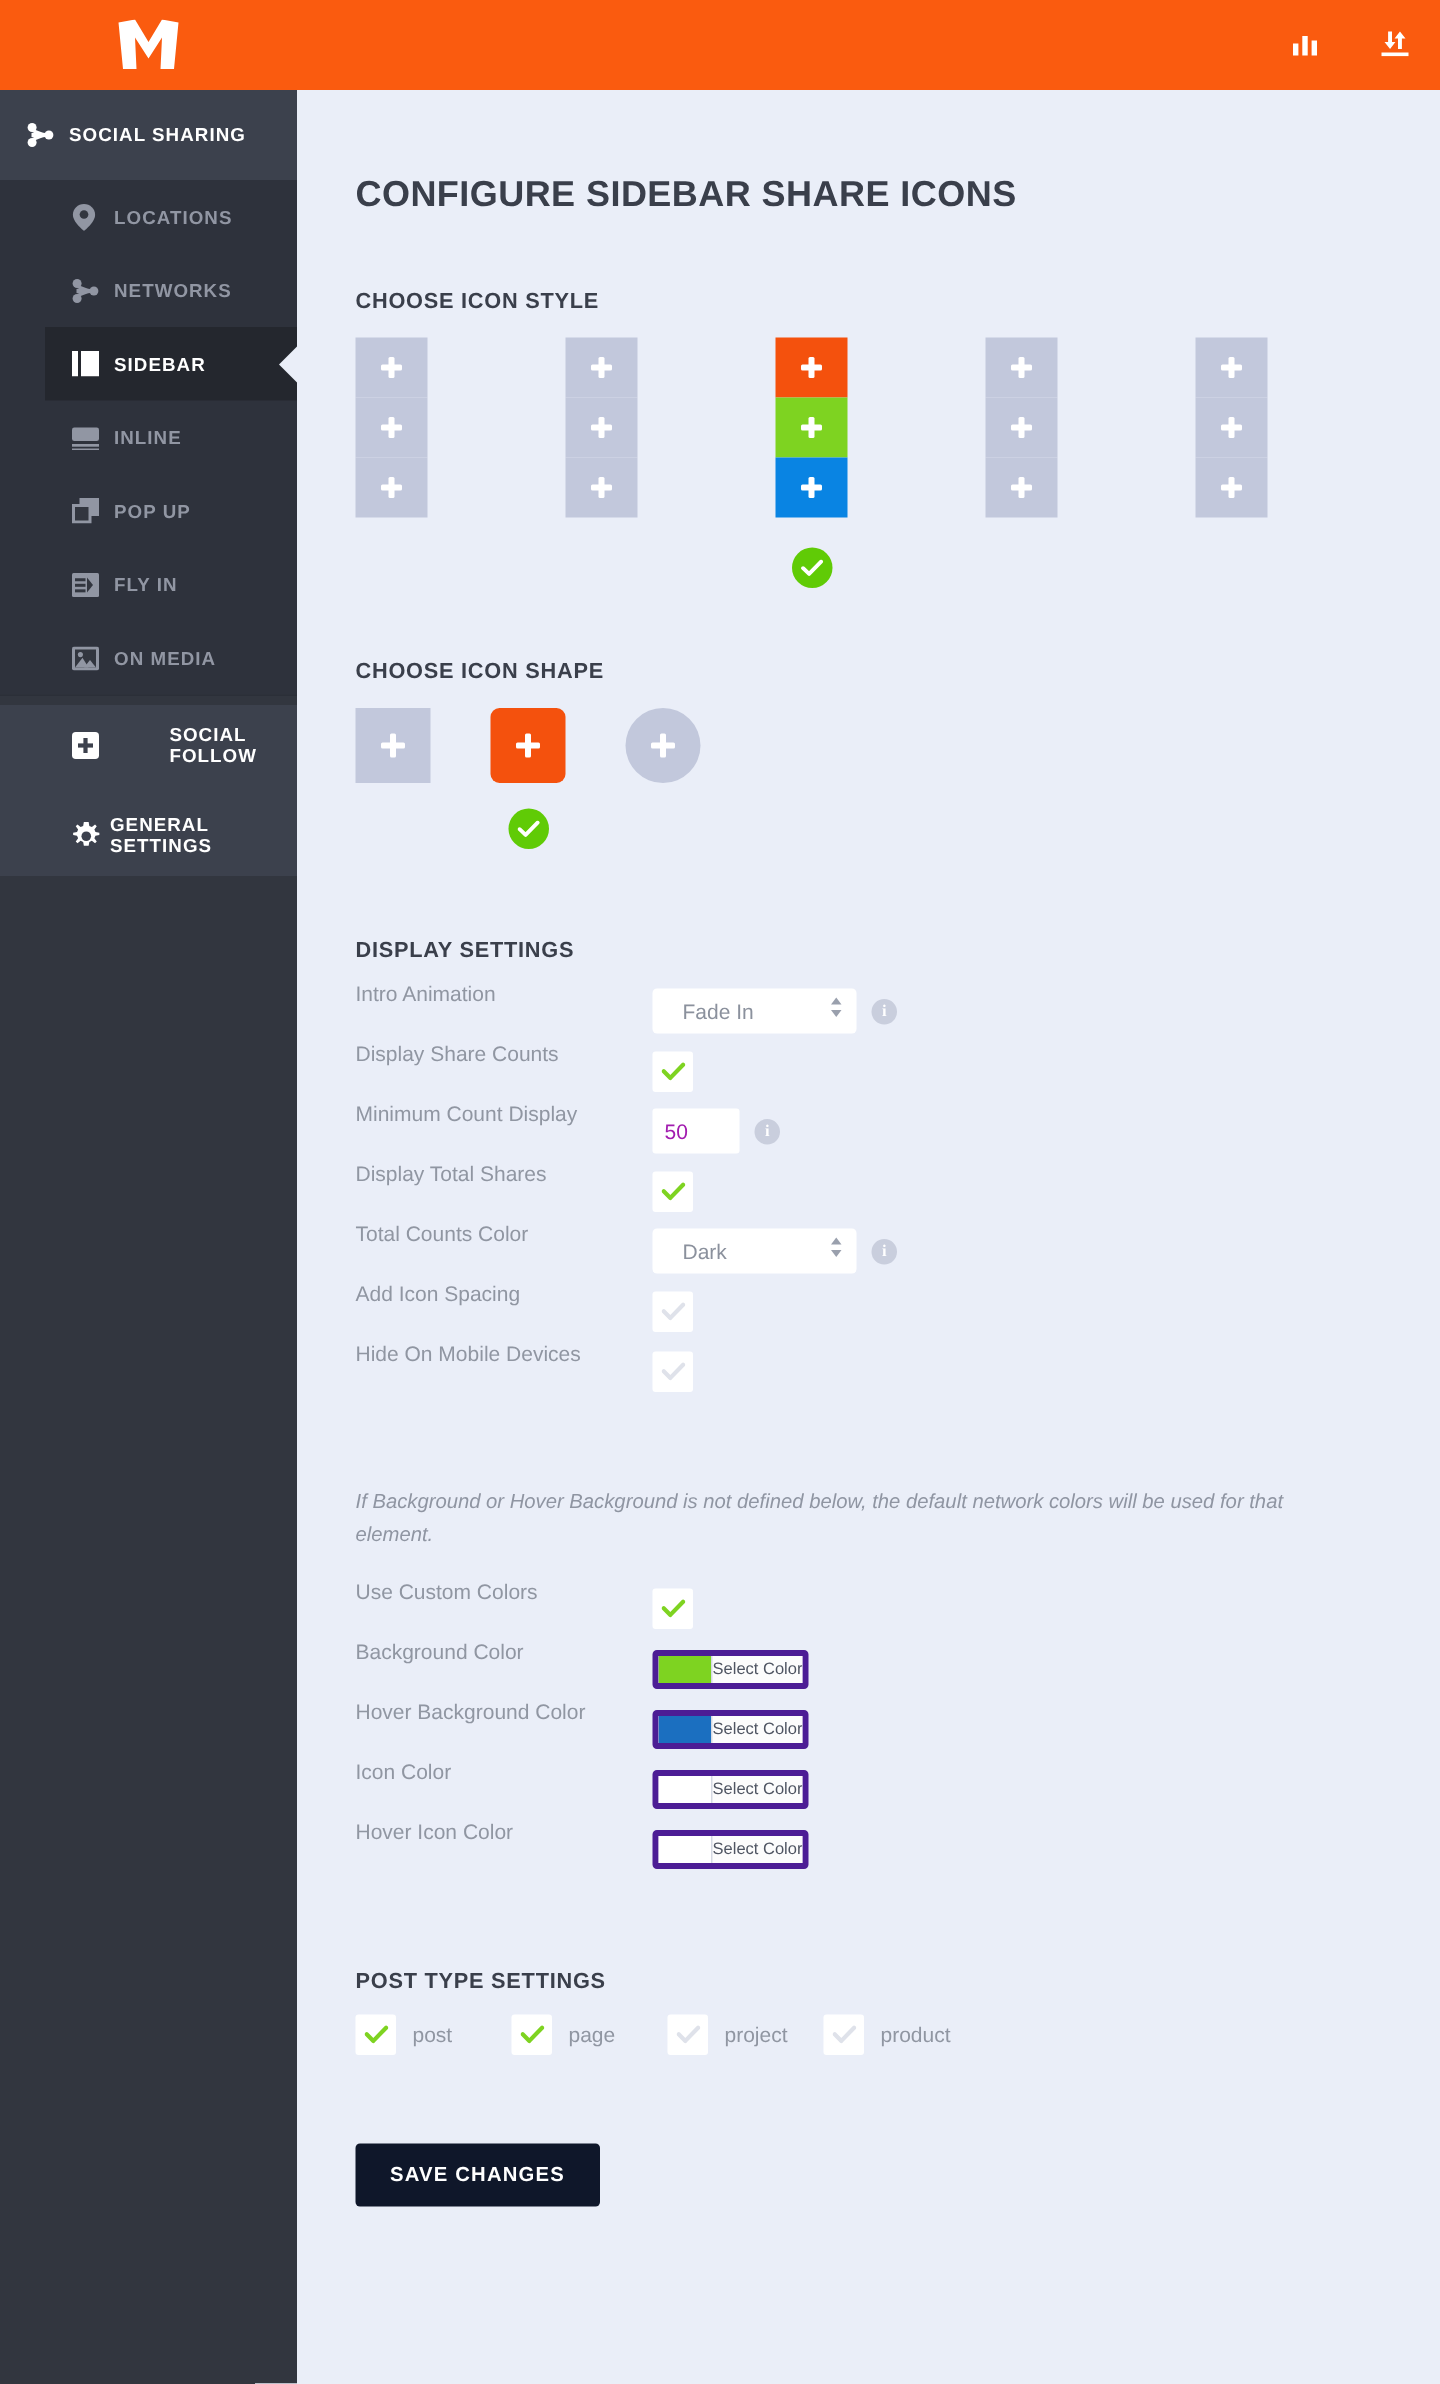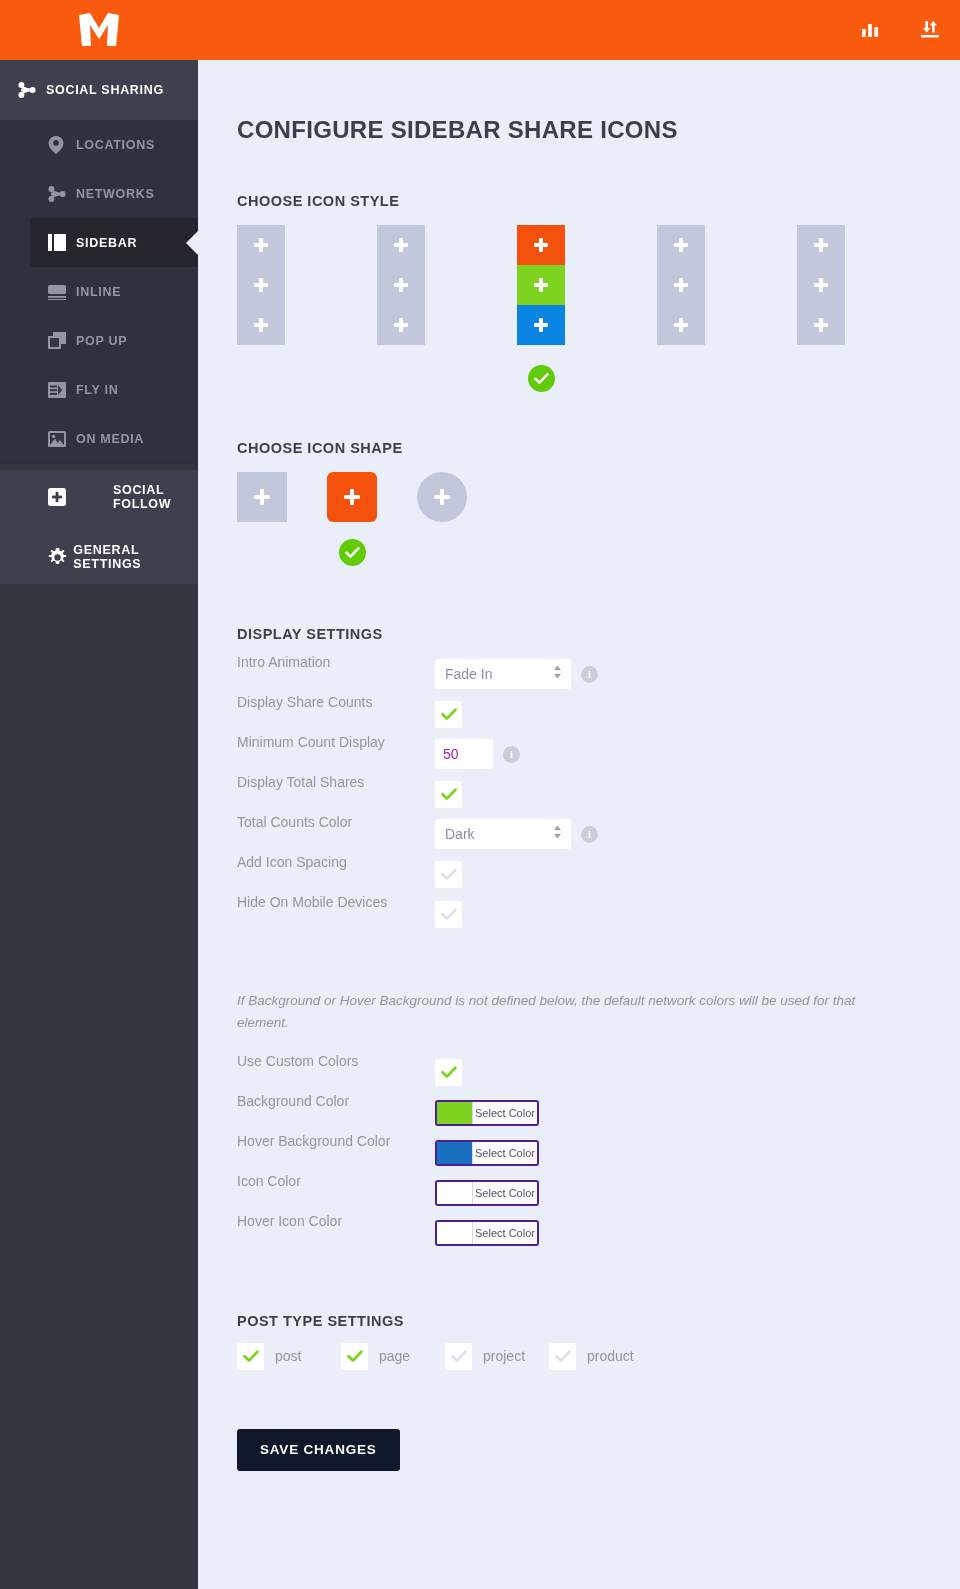--- a/index.html
+++ b/index.html
@@ -117,21 +117,21 @@
   .settings { margin-top: 6px; }
   .srow { display: flex; height: 40px; }
   .slabel {
     width: 198px; font-size: 14px; color: #9096a2; font-weight: normal;
   }
   .sctl { display: flex; align-items: center; gap: 10px; }
 
   select.sel {
     -webkit-appearance: none; appearance: none;
     width: 136px; height: 30px; background: #ffffff; border: none;
-    border-radius: 3px; padding: 0 26px 0 10px;
+    border-radius: 3px; padding: 0 26px 0 20px;
     font-family: "Liberation Sans", sans-serif; font-size: 14px; color: #8b919d;
     cursor: pointer;
   }
   .selwrap { position: relative; display: inline-block; }
   .selwrap .spin {
     position: absolute; right: 9px; top: 50%; transform: translateY(-50%);
     pointer-events: none;
   }
   input.num {
     width: 58px; height: 30px; background: #ffffff; border: none; border-radius: 2px;
@@ -150,21 +150,21 @@
     line-height: 1; cursor: pointer;
   }
 
   
   .helper {
     font-size: 13.5px; color: #8f95a2; font-style: italic; line-height: 1.65;
     width: 640px; margin: -4px 0 18px 0;
   }
   .colorctl {
     display: flex; align-items: stretch; height: 26px;
-    border: 2px solid #4c1d95; border-radius: 3px; background: #ffffff;
+    border: 4px solid #4c1d95; border-radius: 3px; background: #ffffff;
     overflow: hidden; cursor: pointer; width: 104px;
   }
   .colorctl .swatch { width: 35px; }
   .colorctl .cbtn {
     flex: 1; background: #fcfcfc; border-left: 1px solid #d5d9e3;
     display: flex; align-items: center; justify-content: center;
     font-size: 11px; color: #4f5562;
   }
 
   

